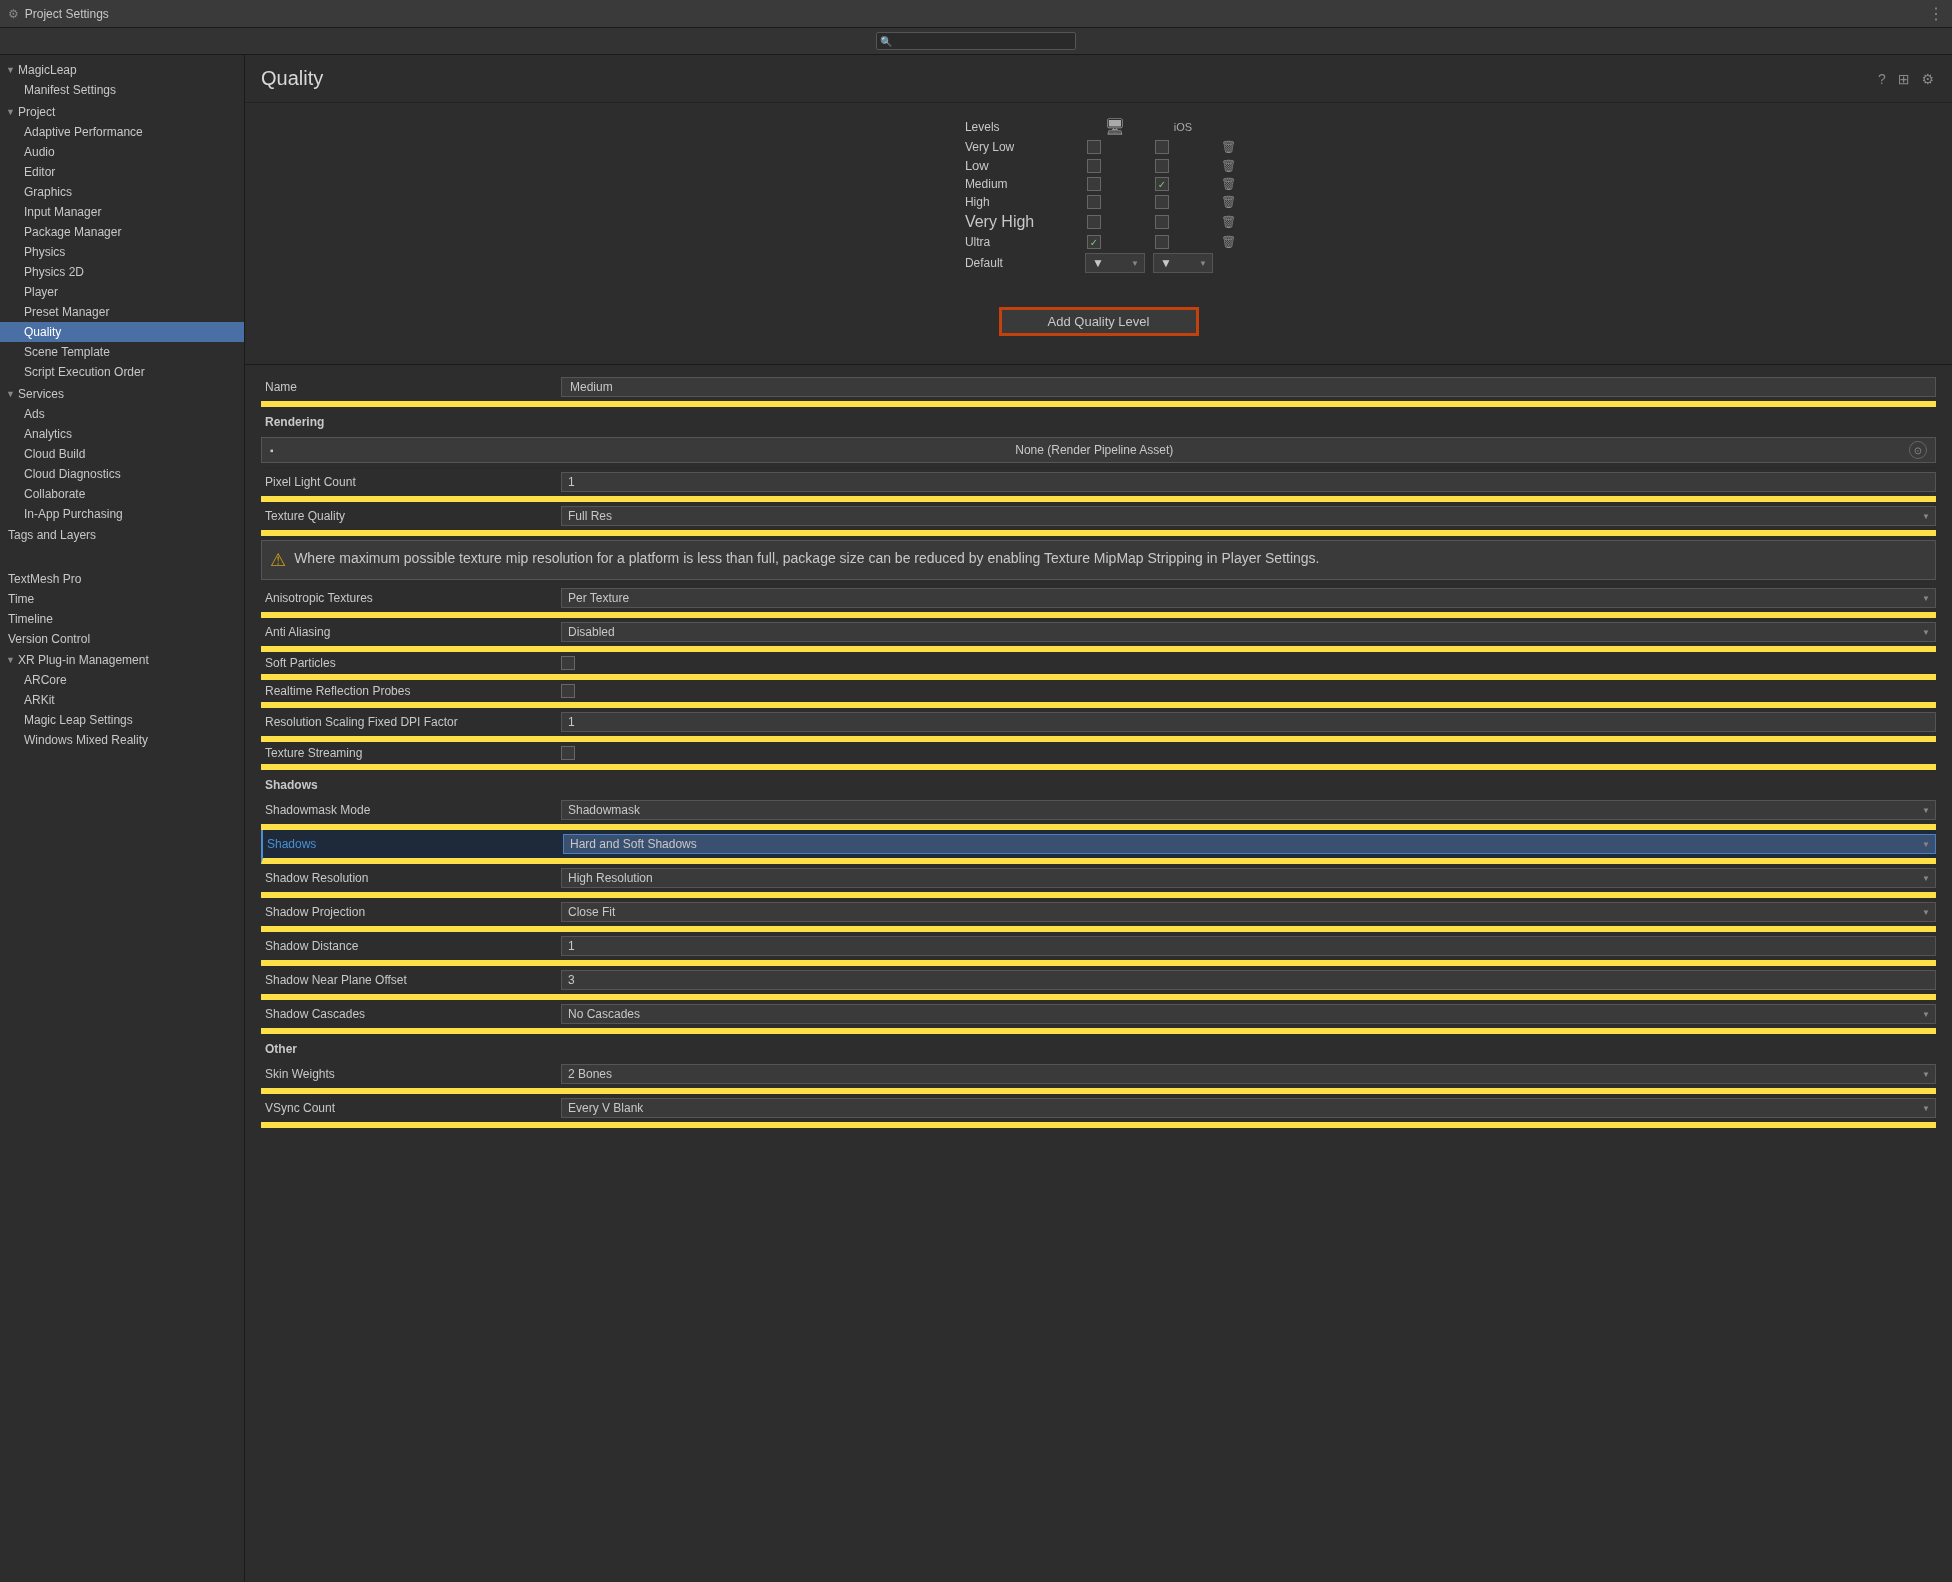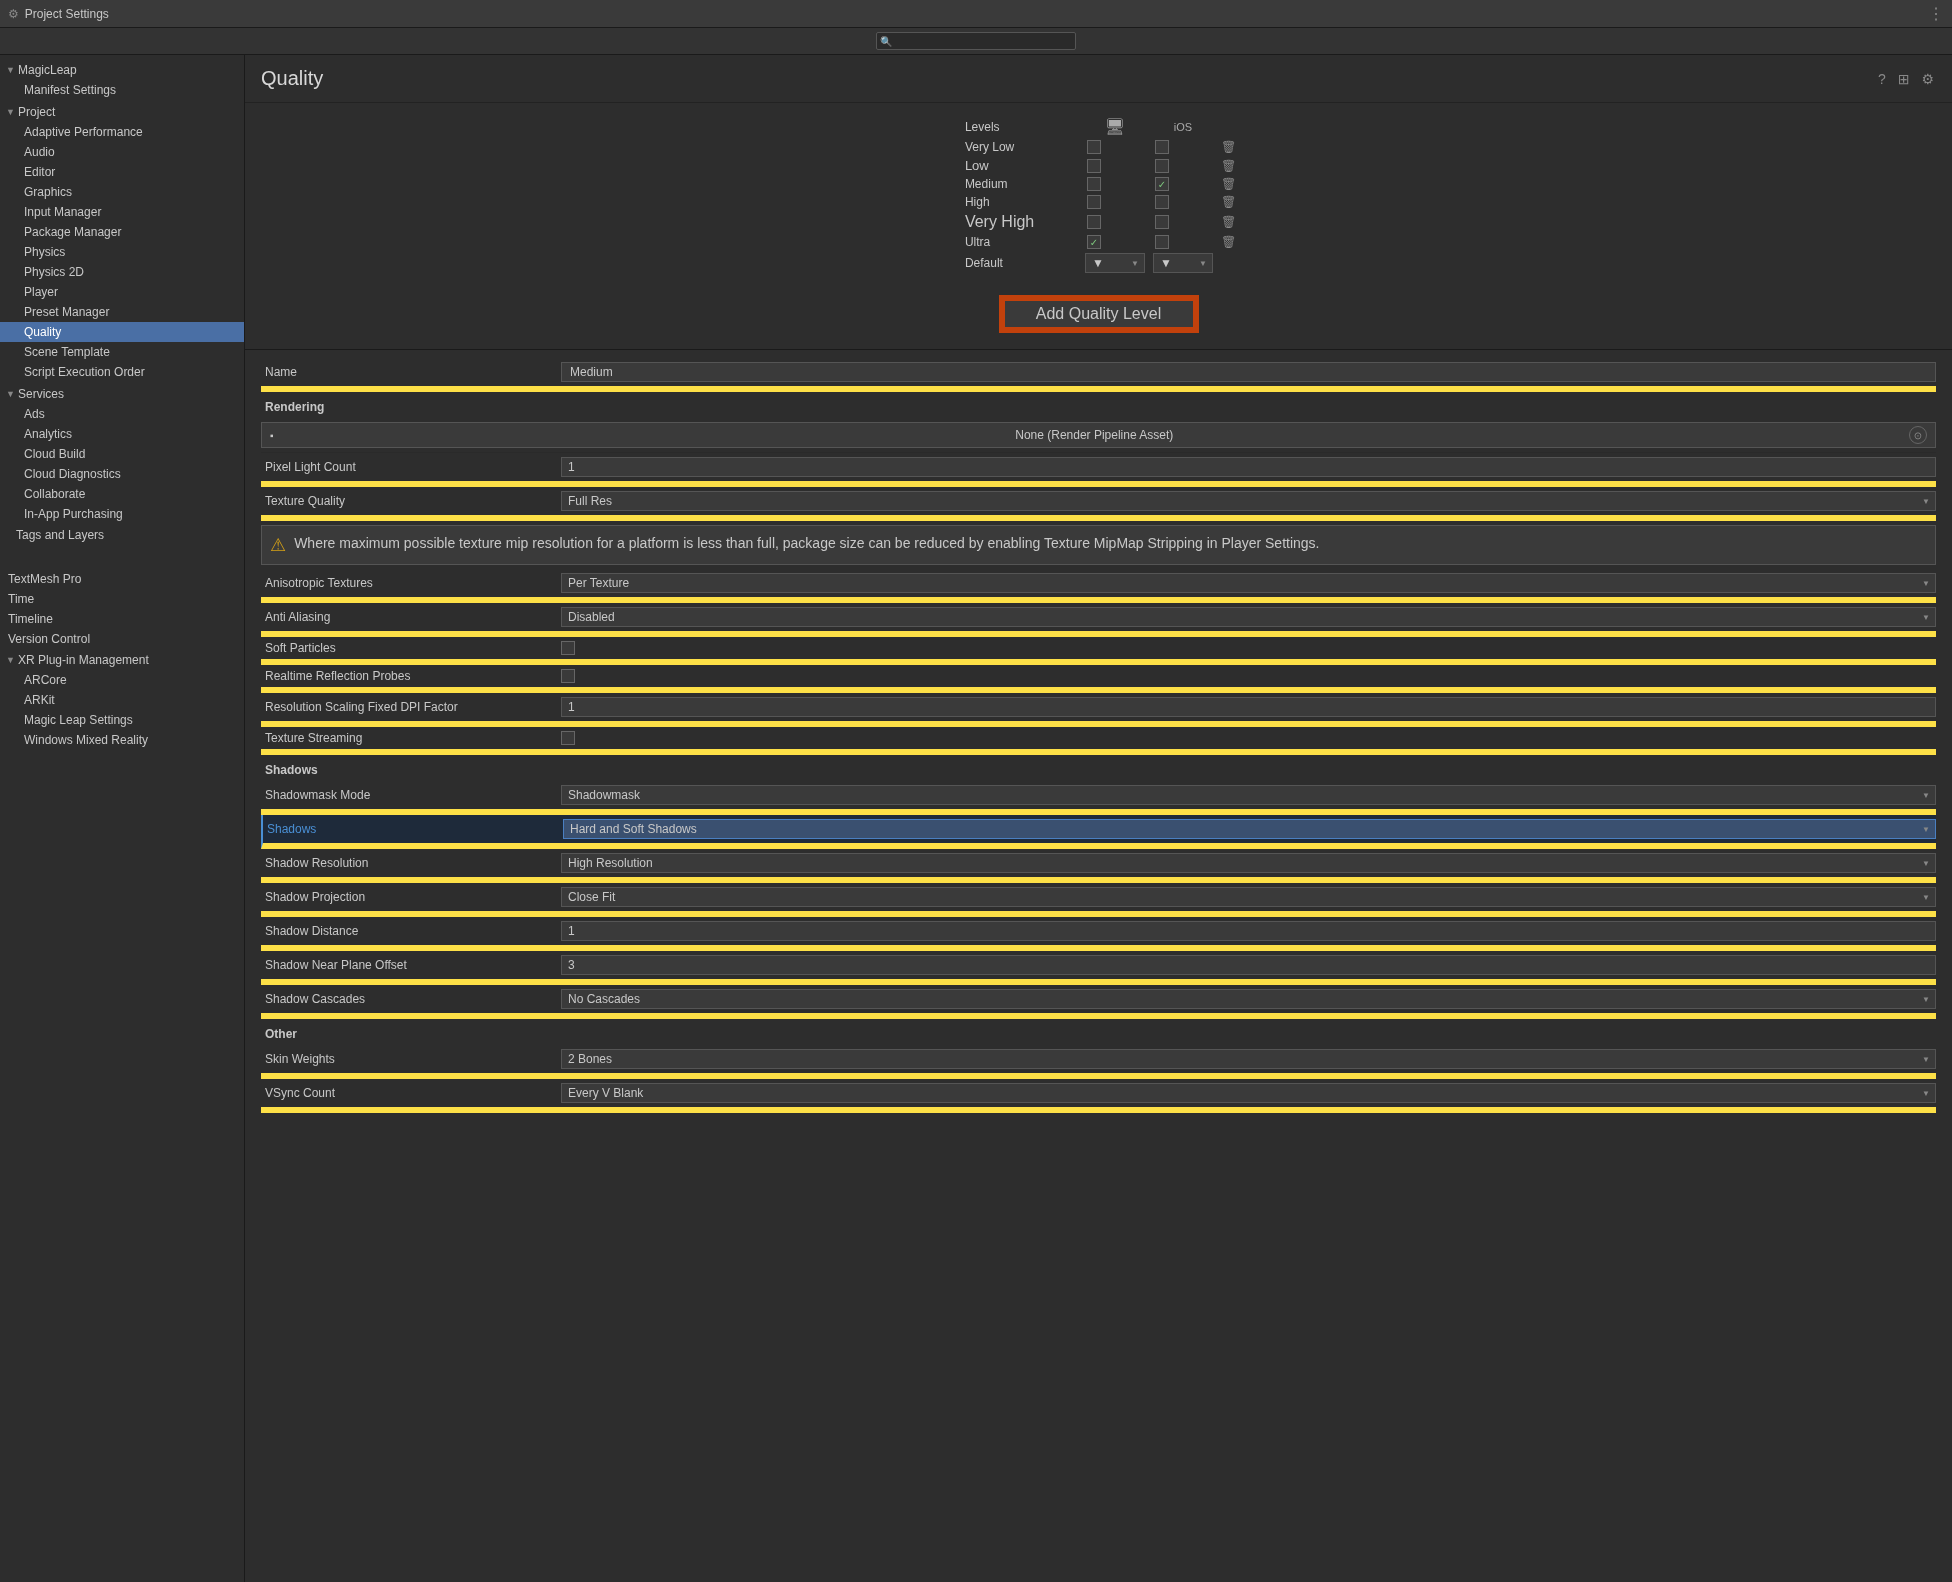--- a/index.html
+++ b/index.html
@@ -159,26 +159,26 @@
       font-size: 10px;
     }
     .trash-icon {
       color: #888;
       cursor: pointer;
       font-size: 12px;
       margin-left: 4px;
     }
     .add-quality-btn {
       display: block;
-      margin: 8px auto;
-      background: #3a3a3a;
-      border: 6px solid #c2410c;
+      margin: 20px auto;
+      background: #3a3a3a;
+      border: 3px solid #c2410c;
       color: #c8c8c8;
       padding: 4px 16px;
-      font-size: 16px;
+      font-size: 13px;
       cursor: pointer;
       width: 200px;
       text-align: center;
     }
     .separator {
       height: 1px;
       background: #1a1a1a;
       margin: 8px 0;
     }
     .settings-section {
@@ -366,21 +366,21 @@
         <span class="triangle">▼</span>Services
       </div>
       <div class="sidebar-item child">Ads</div>
       <div class="sidebar-item child">Analytics</div>
       <div class="sidebar-item child">Cloud Build</div>
       <div class="sidebar-item child">Cloud Diagnostics</div>
       <div class="sidebar-item child">Collaborate</div>
       <div class="sidebar-item child">In-App Purchasing</div>
     </div>
 
-    <div class="sidebar-item" style="">Tags and Layers</div>
+    <div class="sidebar-item" style="padding-left:8px;">Tags and Layers</div>
     <div class="sidebar-item" style="padding-left:8px;margin-top:24px;">TextMesh Pro</div>
     <div class="sidebar-item" style="padding-left:8px;">Time</div>
     <div class="sidebar-item" style="padding-left:8px;">Timeline</div>
     <div class="sidebar-item" style="padding-left:8px;">Version Control</div>
 
     <div class="sidebar-group">
       <div class="sidebar-item parent">
         <span class="triangle">▼</span>XR Plug-in Management
       </div>
       <div class="sidebar-item child">ARCore</div>

